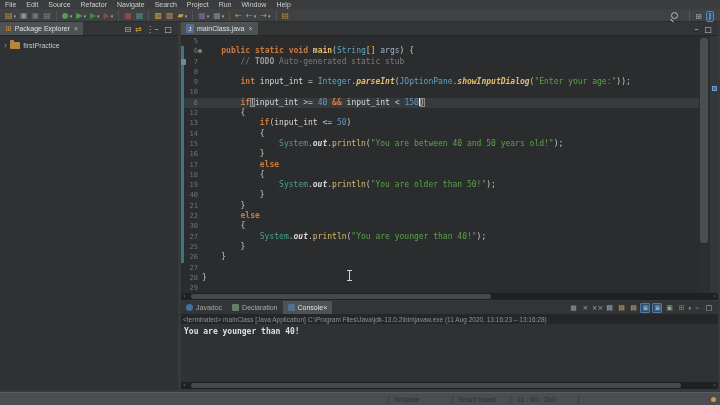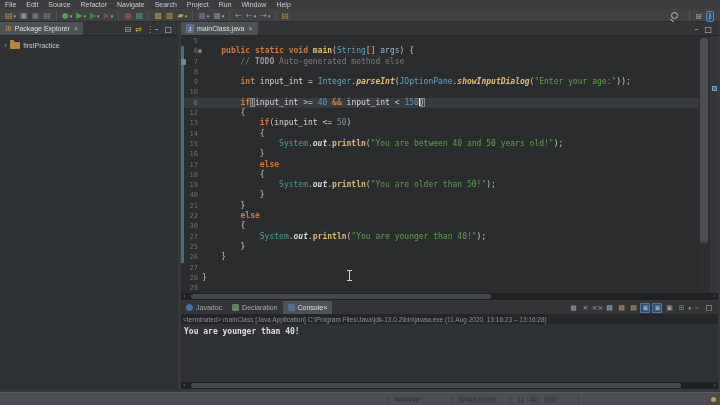--- a/index.html
+++ b/index.html
@@ -66,21 +66,21 @@
   .db{position:absolute;left:0;top:0;bottom:0;width:3px;background:#3D7580;}
   .n{position:absolute;right:4px;top:0;font:7px/10.3px "DejaVu Sans Mono",monospace;color:#6E7375;}
   .mk-dot{position:absolute;right:0;top:3px;width:4px;height:4px;border-radius:50%;background:#7F8C66;}
   .mk-task{position:absolute;left:0;top:2px;width:5px;height:6px;background:#6F87A3;border-radius:1px;z-index:2;}
   .txt{white-space:pre;font:8px/10.3px "DejaVu Sans Mono",monospace;color:#C7C7C7;}
   .tk-ws{}
   .tk-kw{color:#CC7A3F;font-weight:bold;}
   .tk-plain{color:#C7C7C7;}
   .tk-decl{color:#E3BE6E;font-weight:bold;}
   .tk-smeth{color:#E3BE6E;font-weight:bold;font-style:italic;}
-  .tk-meth{color:#DABB72;font-weight:bold;}
+  .tk-meth{color:#DABB72;font-weight:normal;}
   .tk-type{color:#5CA7C6;}
   .tk-param{color:#9FB6CE;}
   .tk-var{color:#D9D9D9;font-weight:normal;}
   .tk-num{color:#6897BB;}
   .tk-op2{color:#CC7A3F;font-weight:bold;}
   .tk-str{color:#5BA24C;}
   .tk-sys{color:#4BA08C;}
   .tk-field{color:#D8D8D8;font-weight:bold;font-style:italic;}
   .tk-cmt{color:#7D7D7D;}
   .tk-task{color:#989898;font-weight:bold;}
@@ -271,21 +271,21 @@
               <span class="mk-dot"></span>
             </span>
             <span class="txt"><span class="tk-ws">    </span><span class="tk-kw">public</span><span class="tk-plain"> </span><span class="tk-kw">static</span><span class="tk-plain"> </span><span class="tk-kw">void</span><span class="tk-plain"> </span><span class="tk-decl">main</span><span class="tk-plain">(</span><span class="tk-type">String</span><span class="tk-arr">[]</span><span class="tk-plain"> </span><span class="tk-param">args</span><span class="tk-plain">) {</span></span>
           </div>
           <div class="row">
             <span class="gut">
               <span class="db"></span>
               <span class="mk-task"></span>
               <span class="n">7</span>
             </span>
-            <span class="txt"><span class="tk-ws">        </span><span class="tk-cmt">// </span><span class="tk-task">TODO</span><span class="tk-cmt"> Auto-generated method else</span></span>
+            <span class="txt"><span class="tk-ws">        </span><span class="tk-cmt">// </span><span class="tk-task">TODO</span><span class="tk-cmt"> Auto-generated static stub</span></span>
           </div>
           <div class="row">
             <span class="gut">
               <span class="db"></span>
               <span class="n">8</span>
             </span>
             <span class="txt"></span>
           </div>
           <div class="row">
             <span class="gut">

